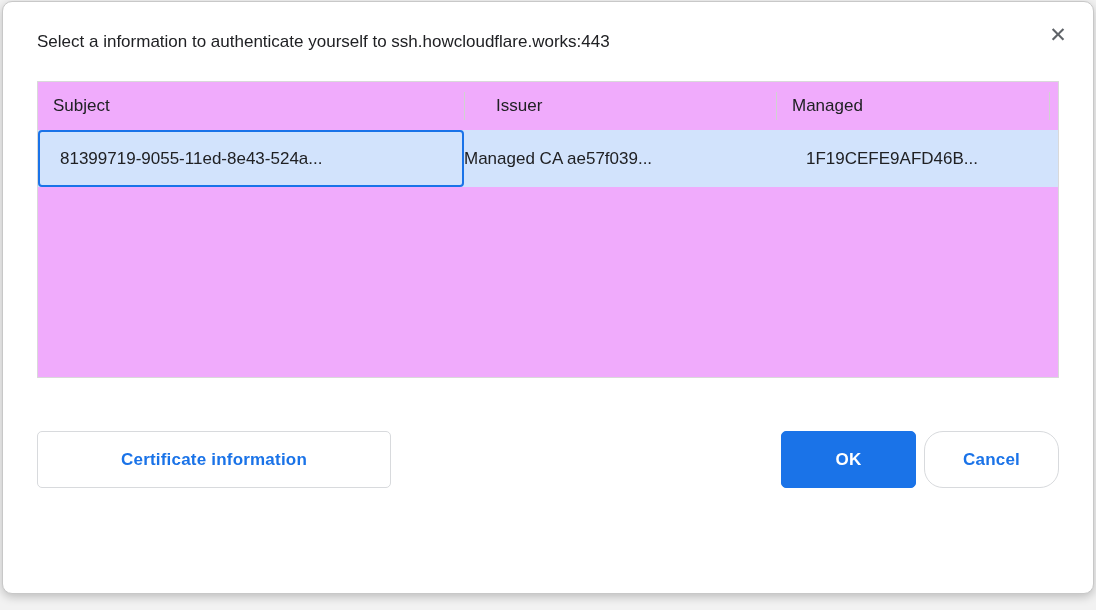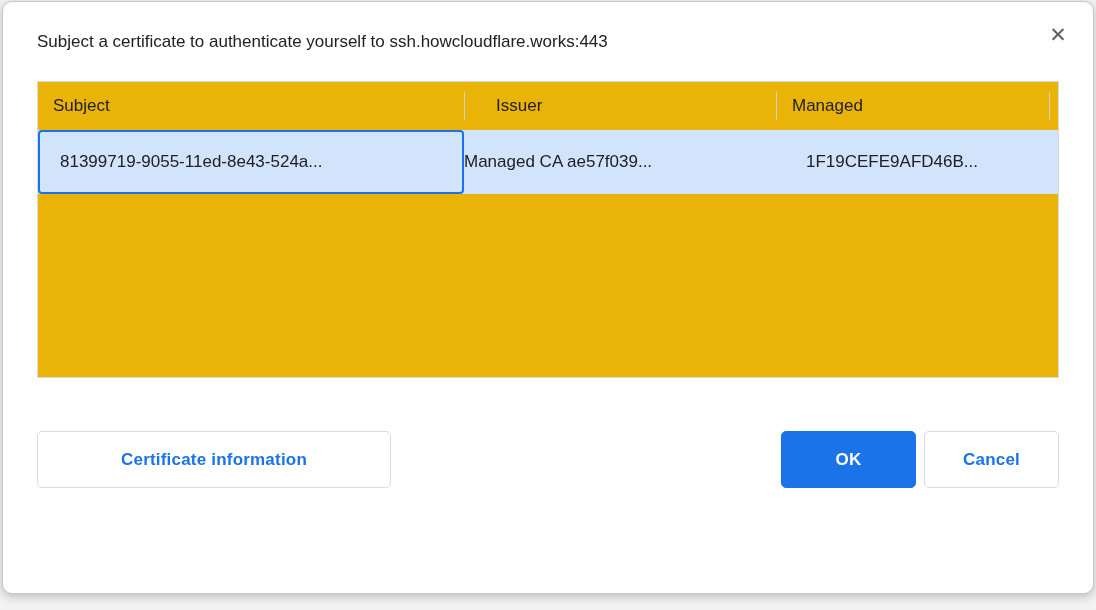--- a/index.html
+++ b/index.html
@@ -52,21 +52,21 @@
     margin: 27px 0 0 0;
     font-size: 17px;
     line-height: 26px;
     color: #202124;
   }
   .table {
     margin-top: 26px;
     width: 100%;
     height: 297px;
     border: 1px solid #d9d9d9;
-    background: #eab308;
+    background: #f0abfc;
     overflow: hidden;
   }
   .thead {
     display: flex;
     height: 48px;
     align-items: center;
   }
   .th {
     font-size: 17px;
     color: #202124;
@@ -83,21 +83,21 @@
     content: "";
     position: absolute;
     left: 0;
     top: 10px;
     height: 28px;
     width: 1px;
     background: #d1d1d1;
   }
   .row {
     display: flex;
-    height: 64px;
+    height: 57px;
     cursor: pointer;
   }
   .row.selected { background: #d2e3fc; }
   .cell {
     display: flex;
     align-items: center;
     font-size: 17px;
     color: #202124;
     white-space: nowrap;
     overflow: hidden;
@@ -129,34 +129,34 @@
     border: 1px solid #d8dadd;
     color: #1a73e8;
   }
   .btn.primary {
     background: #1a73e8;
     border: 1px solid #1a73e8;
     color: #ffffff;
   }
   .btn-info   { width: 354px; }
   .btn-ok     { width: 135px; margin-right: 8px; }
-  .btn-cancel { width: 135px; }
+  .btn-cancel { width: 135px; border-radius: 19px; }
   .spacer { flex: 1; }
 </style>
 </head>
 <body>
 
 <div class="dialog">
 
   <button class="close-btn">
     <span>✕</span>
   </button>
 
 
-  <p class="subtitle">Subject a certificate to authenticate yourself to ssh.howcloudflare.works:443</p>
+  <p class="subtitle">Select a information to authenticate yourself to ssh.howcloudflare.works:443</p>
 
   <div class="table">
     <div class="thead">
       <div class="th th-subject">Subject</div>
       <div class="th th-issuer">Issuer</div>
       <div class="th th-serial">Managed</div>
       <div class="th th-gutter"></div>
     </div>
     <div class="row selected">
       <div class="cell cell-subject">81399719-9055-11ed-8e43-524a...</div>

